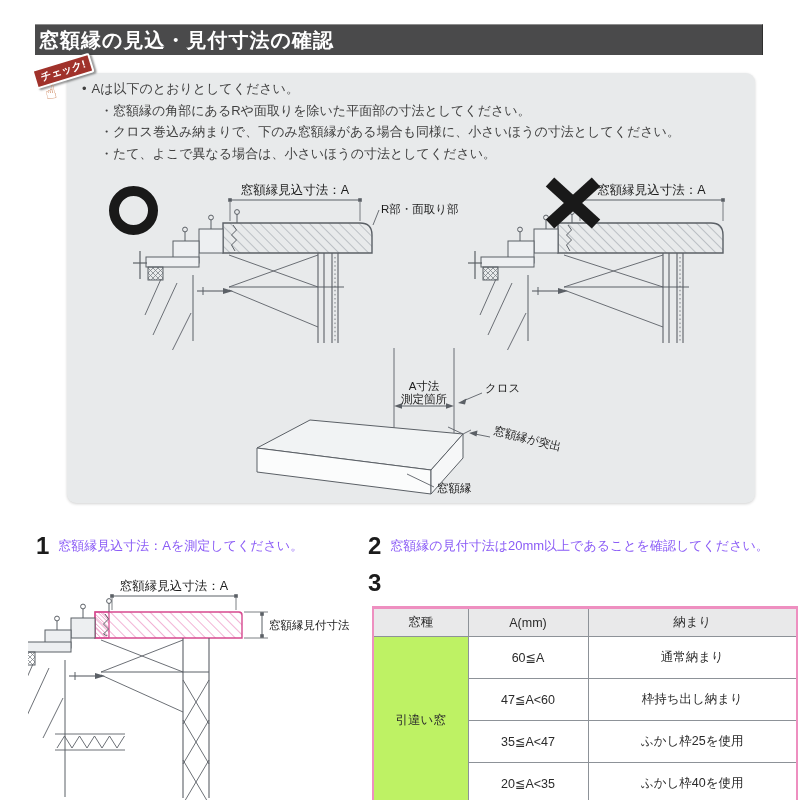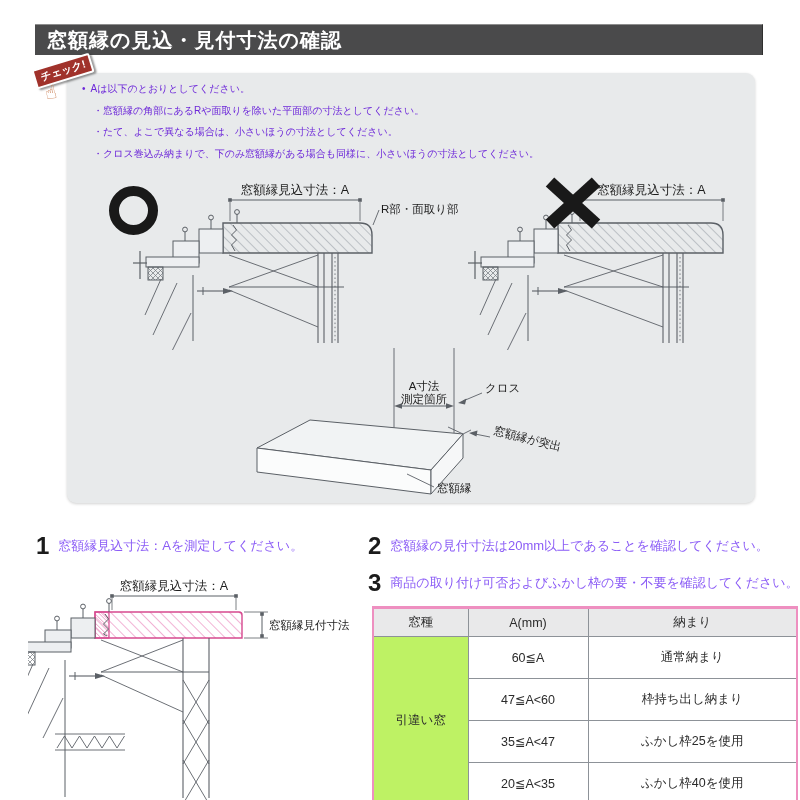--- a/index.html
+++ b/index.html
@@ -1,24 +1,24 @@
 <!DOCTYPE html>
 <html><head>
 <meta charset="utf-8">
 <style>
 *{margin:0;padding:0;box-sizing:border-box}
 html,body{background:#fff}
 body{width:800px;height:800px;font-family:"Liberation Sans","DejaVu Sans",sans-serif;position:relative}
 .page{position:absolute;left:0;top:0;width:800px;height:800px;overflow:hidden;background:#fff}
-.header{position:absolute;left:35px;top:24px;width:728px;height:31px;background:#4a4a4b;border-top:1px solid #8d8d8d;border-right:1px solid #2e2e2e;color:#fff;font-size:20px;font-weight:bold;line-height:30px;padding-left:12px;letter-spacing:1px}
+.header{position:absolute;left:35px;top:24px;width:728px;height:31px;background:#4a4a4b;border-top:1px solid #8d8d8d;border-right:1px solid #2e2e2e;color:#fff;font-size:20px;font-weight:bold;line-height:30px;padding-left:4px;letter-spacing:1px}
 .graybox{position:absolute;left:67px;top:73px;width:688px;height:430px;background:#e8eaeb;border-radius:9px;box-shadow:0 1px 3px rgba(0,0,0,.18)}
 .badge{position:absolute;left:33px;top:61px;transform:rotate(-17deg);background:#a0322b;color:#fff;border:2px solid #fff;font-size:10.5px;font-weight:bold;padding:1px 5px;border-radius:2px;box-shadow:2px 2px 2px rgba(0,0,0,.4);z-index:3;white-space:nowrap}
 .hand{position:absolute;left:45px;top:83px;font-size:19px;line-height:1;color:#c97e53;transform:rotate(-12deg);z-index:3}
-.bullets{position:absolute;left:82px;top:78px;font-size:10px;color:#6d28d9;line-height:21.5px;z-index:2;white-space:nowrap}
-.bullets .sub{margin-left:11px}
+.bullets{position:absolute;left:82px;top:78px;font-size:13px;color:#404040;line-height:21.5px;z-index:2;white-space:nowrap}
+.bullets .sub{margin-left:18px}
 .dot{margin-right:5px}
 .mark-o{position:absolute;left:109px;top:186px;width:49px;height:49px;border:10px solid #191919;border-radius:50%;z-index:2}
 .mark-x{position:absolute;left:541px;top:176px;z-index:2}
 svg.diag{position:absolute;overflow:hidden}
 #svgO{left:85px;top:168px}
 #svgX{left:462px;top:168px}
 #svgIso{left:235px;top:342px}
 #svgS1{left:28px;top:570px}
 .step{position:absolute;display:flex;align-items:center;gap:9px;white-space:nowrap}
 .step .num{font-size:24px;font-weight:bold;color:#1b1b1b}
@@ -44,41 +44,40 @@
   <div class="graybox"></div>
 
   <div class="badge">
     <span>チェック!</span>
   </div>
   <div class="hand">☝</div>
 
   <div class="bullets">
     <div><span class="dot">•</span><span>Aは以下のとおりとしてください。</span></div>
     <div class="sub">・窓額縁の角部にあるRや面取りを除いた平面部の寸法としてください。</div>
+    <div class="sub">・クロス巻込み納まりで、下のみ窓額縁がある場合も同様に、小さいほうの寸法としてください。</div>
     <div class="sub">・たて、よこで異なる場合は、小さいほうの寸法としてください。</div>
-    <div class="sub">・クロス巻込み納まりで、下のみ窓額縁がある場合も同様に、小さいほうの寸法としてください。</div>
   </div>
 
   <div class="mark-o" title=""></div>
   <svg class="mark-x" width="62" height="54" viewBox="0 0 62 54">
     <line x1="9" y1="6" x2="55" y2="48" stroke="#191919" stroke-width="12.5"></line>
     <line x1="55" y1="6" x2="9" y2="48" stroke="#191919" stroke-width="12.5"></line>
   </svg>
 
   <div class="step" id="step1">
     <span class="num">1</span>
     <span class="txt">窓額縁見込寸法：Aを測定してください。</span>
   </div>
   <div class="step" id="step2">
     <span class="num">2</span>
     <span class="txt">窓額縁の見付寸法は20mm以上であることを確認してください。</span>
   </div>
   <div class="step" id="step3">
     <span class="num">3</span>
-    <span class="txt">商品の取り付け可否およびふかし枠の要・不要を確認してください。</span>
   </div>
 
   <table class="fit">
     <colgroup>
         <col style="width:95px">
         <col style="width:120px">
         <col style="width:209px">
       </colgroup>
     <tbody>
         <tr class="hd">

